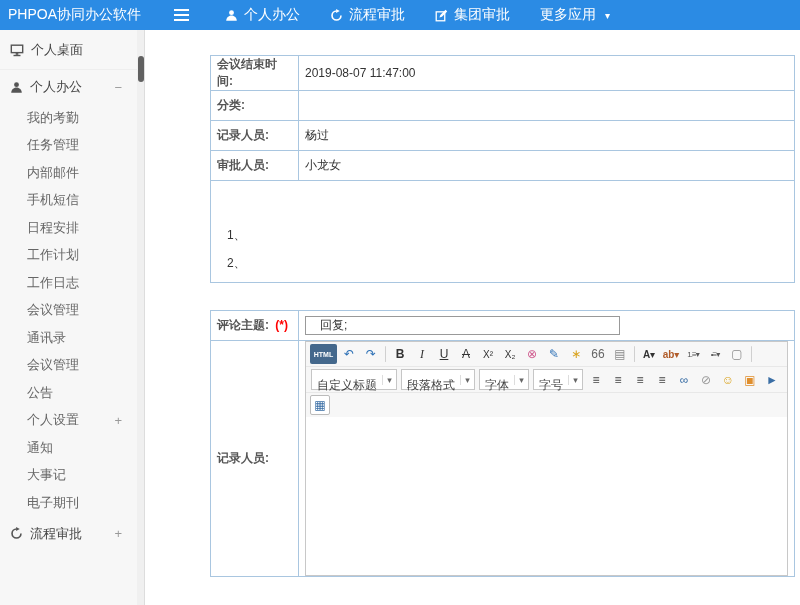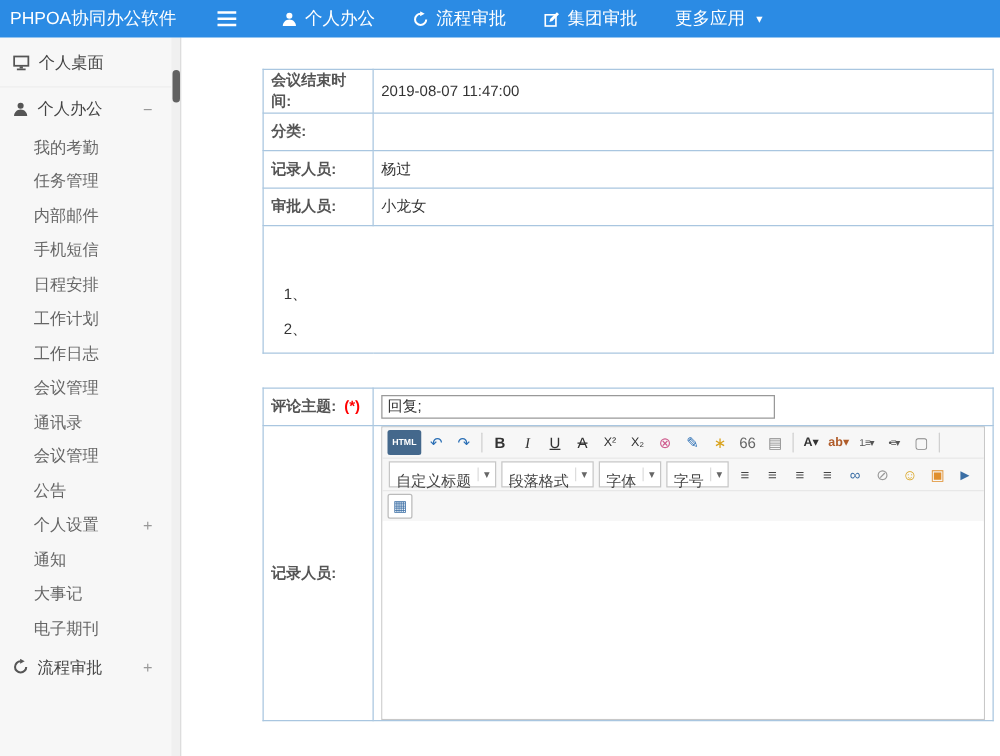--- a/index.html
+++ b/index.html
@@ -36,21 +36,21 @@
   .main{position:absolute;top:30px;left:146px;width:654px;height:575px;background:#fff;
     padding:25px 5px 0 64px;overflow:hidden;}
   table.form{border-collapse:collapse;width:100%;table-layout:fixed;}
   table.form td{border:1px solid #a9c6e0;font-size:12px;height:30px;padding:0 6px;background:#fff;}
   td.lbl{width:88px;font-weight:bold;color:#555;}
   td.val{color:#333;}
   tr.content-row td{height:102px;vertical-align:top;padding:40px 6px 0 16px;}
   .cline{line-height:28px;font-size:12px;color:#333;}
   .gap{height:27px;}
   .req{color:#f00;margin-left:3px;font-weight:bold;}
-  .subject-input{width:315px;height:19px;border:1px solid #999;font-size:12px;padding:1px 4px;color:#333;}
+  .subject-input{width:315px;height:19px;border:1px solid #999;font-size:12px;padding:1px 14px;color:#333;}
   td.editor-cell{padding:2px;vertical-align:top;}
   td.lbl-mid{vertical-align:middle;}
 
   
   .editor{border:1px solid #c8c8c8;background:#fff;width:100%;}
   .tb-row{display:flex;align-items:center;padding:2px 3px;background:#f7f7f7;}
   .tb-row2,.tb-row3{border-top:1px solid #e8e8e8;}
   .tb-btn{display:inline-flex;align-items:center;justify-content:center;min-width:20px;height:20px;
     margin:0 1px;font-size:12px;color:#444;cursor:pointer;border-radius:2px;white-space:nowrap;}
   [data-name="separator"]{min-width:1px;width:1px;height:16px;background:#d0d0d0;margin:0 3px;cursor:default;}

